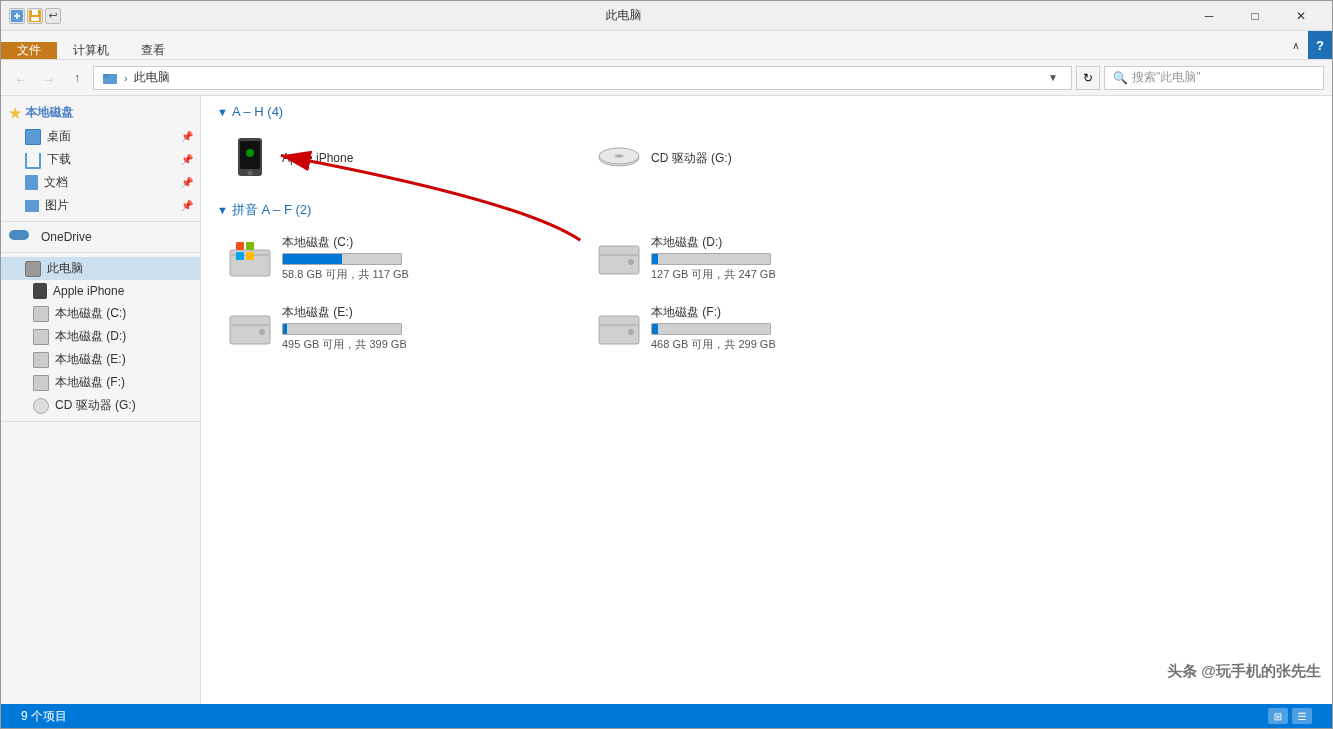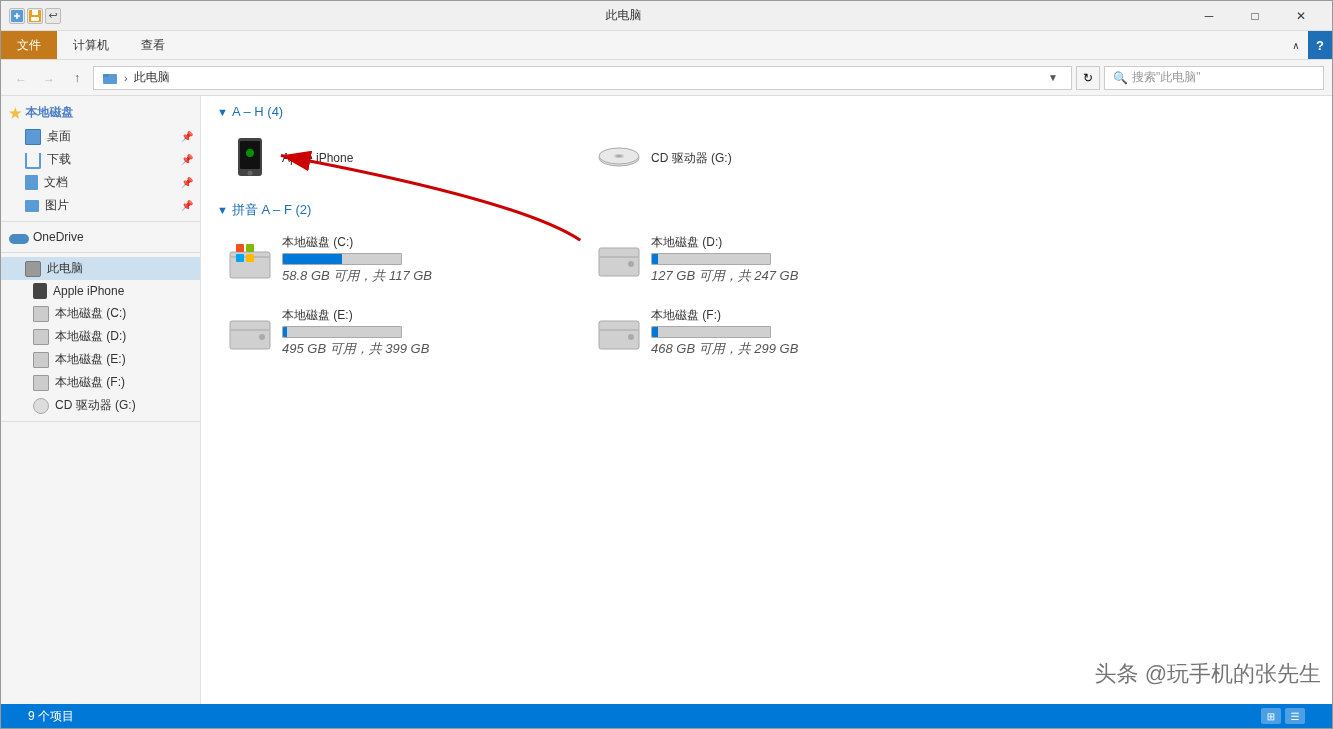--- a/index.html
+++ b/index.html
@@ -75,20 +75,21 @@
 
     
     .ribbon {
       background: #f5f5f5;
       border-bottom: 1px solid #ddd;
       flex-shrink: 0;
     }
     .ribbon-tabs {
       display: flex;
       height: 28px;
+      align-items: flex-end;
     }
     .ribbon-tab {
       padding: 0 16px;
       display: flex;
       align-items: center;
       font-size: 12px;
       cursor: pointer;
       color: #333;
     }
     .ribbon-tab.active {
@@ -218,22 +219,22 @@
       height: 16px;
       flex-shrink: 0;
     }
     .sidebar-divider {
       height: 1px;
       background: #ddd;
       margin: 4px 0;
     }
     .sidebar-group-header {
       display: flex;
-      align-items: flex-end;
-      gap: 4px;
+      align-items: flex-start;
+      gap: 12px;
       padding: 4px 8px;
       font-size: 12px;
       color: #333;
       cursor: pointer;
     }
 
     
     .content {
       flex: 1;
       overflow-y: auto;
@@ -289,53 +290,53 @@
       background: #d0d0d0;
       border: 1px solid #aaa;
       position: relative;
       border-radius: 1px;
     }
     .drive-bar {
       height: 100%;
       background: #0078d7;
       border-radius: 1px 0 0 1px;
     }
-    .drive-size { font-size: 13px; color: #555; font-style: italic; }
+    .drive-size { font-size: 11px; color: #555; }
 
     
     .arrow-overlay {
       position: absolute;
       top: 0;
       left: 0;
       pointer-events: none;
       width: 100%;
       height: 100%;
     }
 
     
     .status-bar {
       height: 24px;
       background: #0078d7;
       display: flex;
       align-items: center;
-      padding: 0 27px;
+      padding: 0 20px;
       font-size: 12px;
       color: #fff;
       flex-shrink: 0;
       justify-content: space-between;
     }
 
     
     .watermark {
       position: absolute;
-      bottom: 40px;
+      bottom: 48px;
       right: 12px;
       color: rgba(0,0,0,0.55);
-      font-size: 22px;
-      font-weight: normal;
+      font-size: 15px;
+      font-weight: bold;
       pointer-events: none;
       font-family: sans-serif;
     }
 
     
     .icon-desktop {
       width: 16px; height: 12px;
       background: #5b9bd5;
       border: 1px solid #3a7abf;
       border-radius: 1px;

